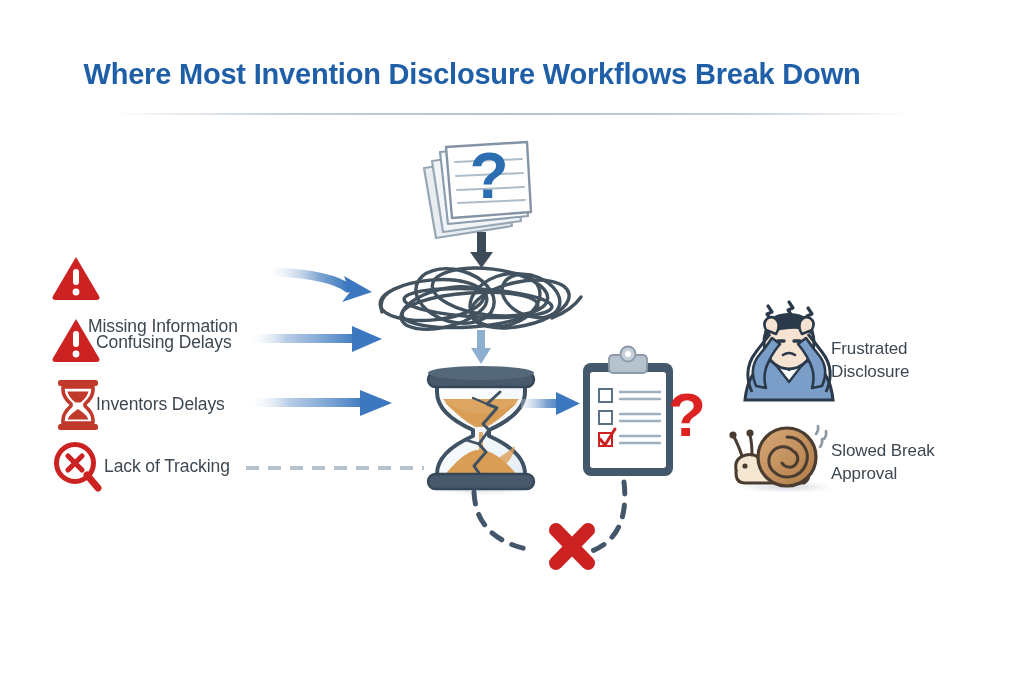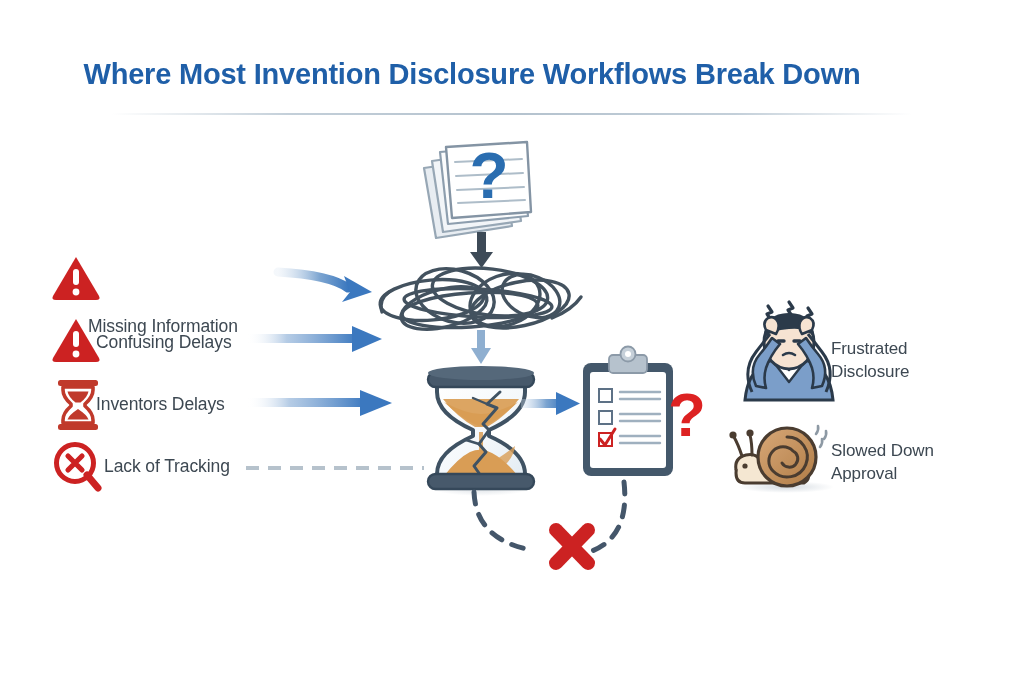--- a/index.html
+++ b/index.html
@@ -53,21 +53,21 @@
   <div class="issue-label" style="left:88px;top:268px;margin-top:48px;">Missing Information</div>
   <div class="issue-label" style="left:96px;top:332px;">Confusing Delays</div>
   <div class="issue-label" style="left:96px;top:394px;">Inventors Delays</div>
   <div class="issue-label" style="left:96px;top:456px;margin-left:8px;">Lack of Tracking</div>
 
   <div class="outcome-label" style="left:831px;top:337px;">
     <div>Frustrated</div>
     <div>Disclosure</div>
   </div>
   <div class="outcome-label" style="left:831px;top:439px;">
-    <div>Slowed Down</div>
+    <div>Slowed Break</div>
     <div>Approval</div>
   </div>
 
   <svg id="canvas" viewBox="0 0 1024 683">
     <defs>
       <linearGradient id="arrGrad" x1="0" y1="0" x2="1" y2="0">
         <stop offset="0%" stop-color="#ffffff" stop-opacity="0.05"></stop>
         <stop offset="35%" stop-color="#9dbbdd" stop-opacity="0.75"></stop>
         <stop offset="100%" stop-color="#3b78bf" stop-opacity="1"></stop>
       </linearGradient>

